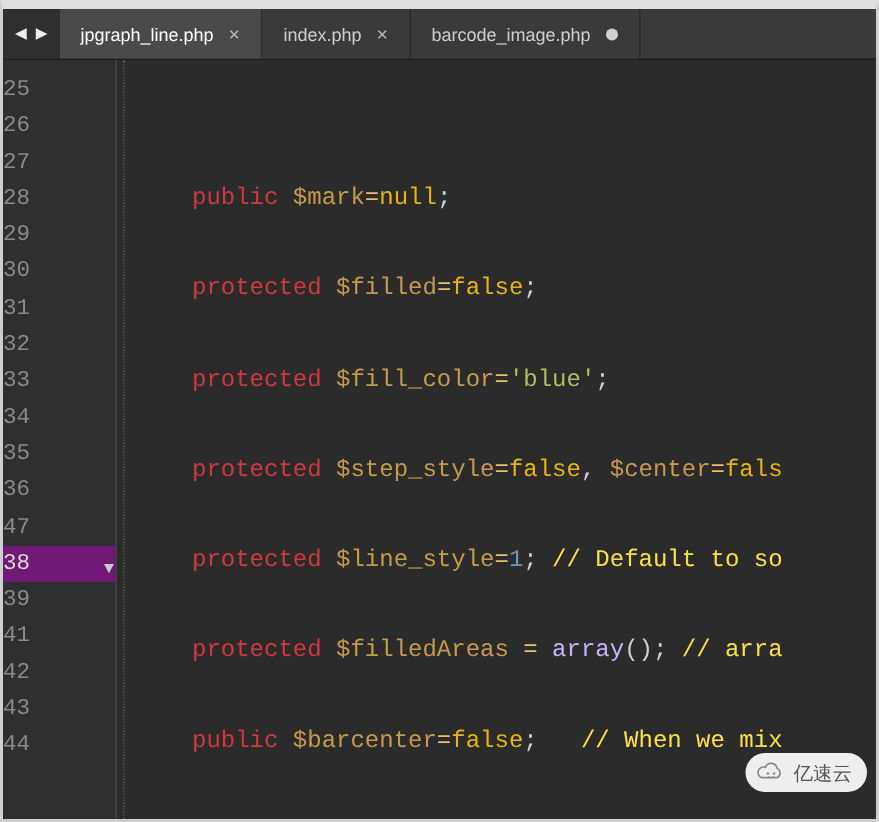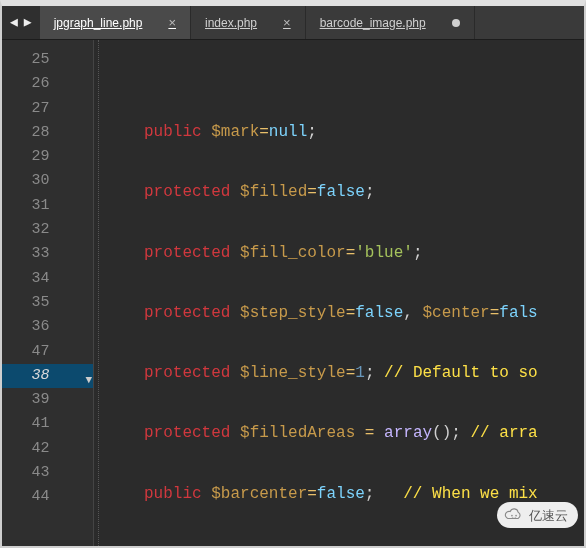--- a/index.html
+++ b/index.html
@@ -31,68 +31,66 @@
     display: flex;
     align-items: center;
     gap: 6px;
     padding: 0 8px;
     background: #2f2f2f;
   }
   .tab-arrows span { color: #eee; font-size: 13px; line-height: 1; }
   .tab {
     display: flex;
     align-items: center;
-    gap: 26px;
+    gap: 10px;
     padding: 0 14px;
     color: #cfcfcf;
     font: 12px/34px "Segoe UI", Arial, sans-serif;
     border-right: 1px solid #2a2a2a;
     background: #3a3a3a;
     cursor: pointer;
     white-space: nowrap;
-    text-decoration: underline;
   }
   .tab.active {
     background: #4a4a4a;
     color: #fff;
   }
   .tab .close {
     color: #bbb; font-size: 13px; line-height: 1;
   }
   .tab .dirty {
     width: 8px; height: 8px; border-radius: 50%;
     background: #cfcfcf;
   }
   
   .editor {
     display: flex;
     height: calc(100% - 34px);
     background: #2b2b2b;
     position: relative;
   }
   .gutter {
-    width: 92px;
+    width: 76px;
     background: #2f2f2f;
     border-right: 1px solid #444;
     padding-top: 8px;
-    text-align: center;
+    text-align: left;
     color: #8a8a8a;
     font-size: 15px;
     user-select: none;
   }
   .gutter .ln {
     height: 24.3px;
     line-height: 24.3px;
     padding-right: 14px;
     position: relative;
   }
   .gutter .ln.current {
-    background: #0c4a6e;
+    background: #701a75;
     color: #d8d8d8;
-    font-style: italic;
   }
   .gutter .ln .fold {
     position: absolute;
     right: 1px; top: 4px;
     color: #ccc; font-size: 11px;
   }
   .code {
     flex: 1;
     padding: 8px 0 0 6px;
     position: relative;
@@ -104,21 +102,21 @@
     line-height: 24.3px;
     position: relative;
   }
   .indent-guide {
     position: absolute;
     left: 0; top: 0; bottom: 0;
     border-left: 1px dotted #555;
   }
   
   .k-mod   { color: #d0383e; }           
-  .k-false { color: #7dd3fc; }           
+  .k-false { color: #eab308; }           
   .var     { color: #c79a4b; } 
   .op      { color: #e8bf6a; }           
   .punct   { color: #d0d0d0; }           
   .num     { color: #6897bb; }
   .str     { color: #a5c25c; }
   .fn      { color: #c4b5fd; }
   .cmt     { color: #fde047; margin-top: 32px; }
 
   
   .watermark {

